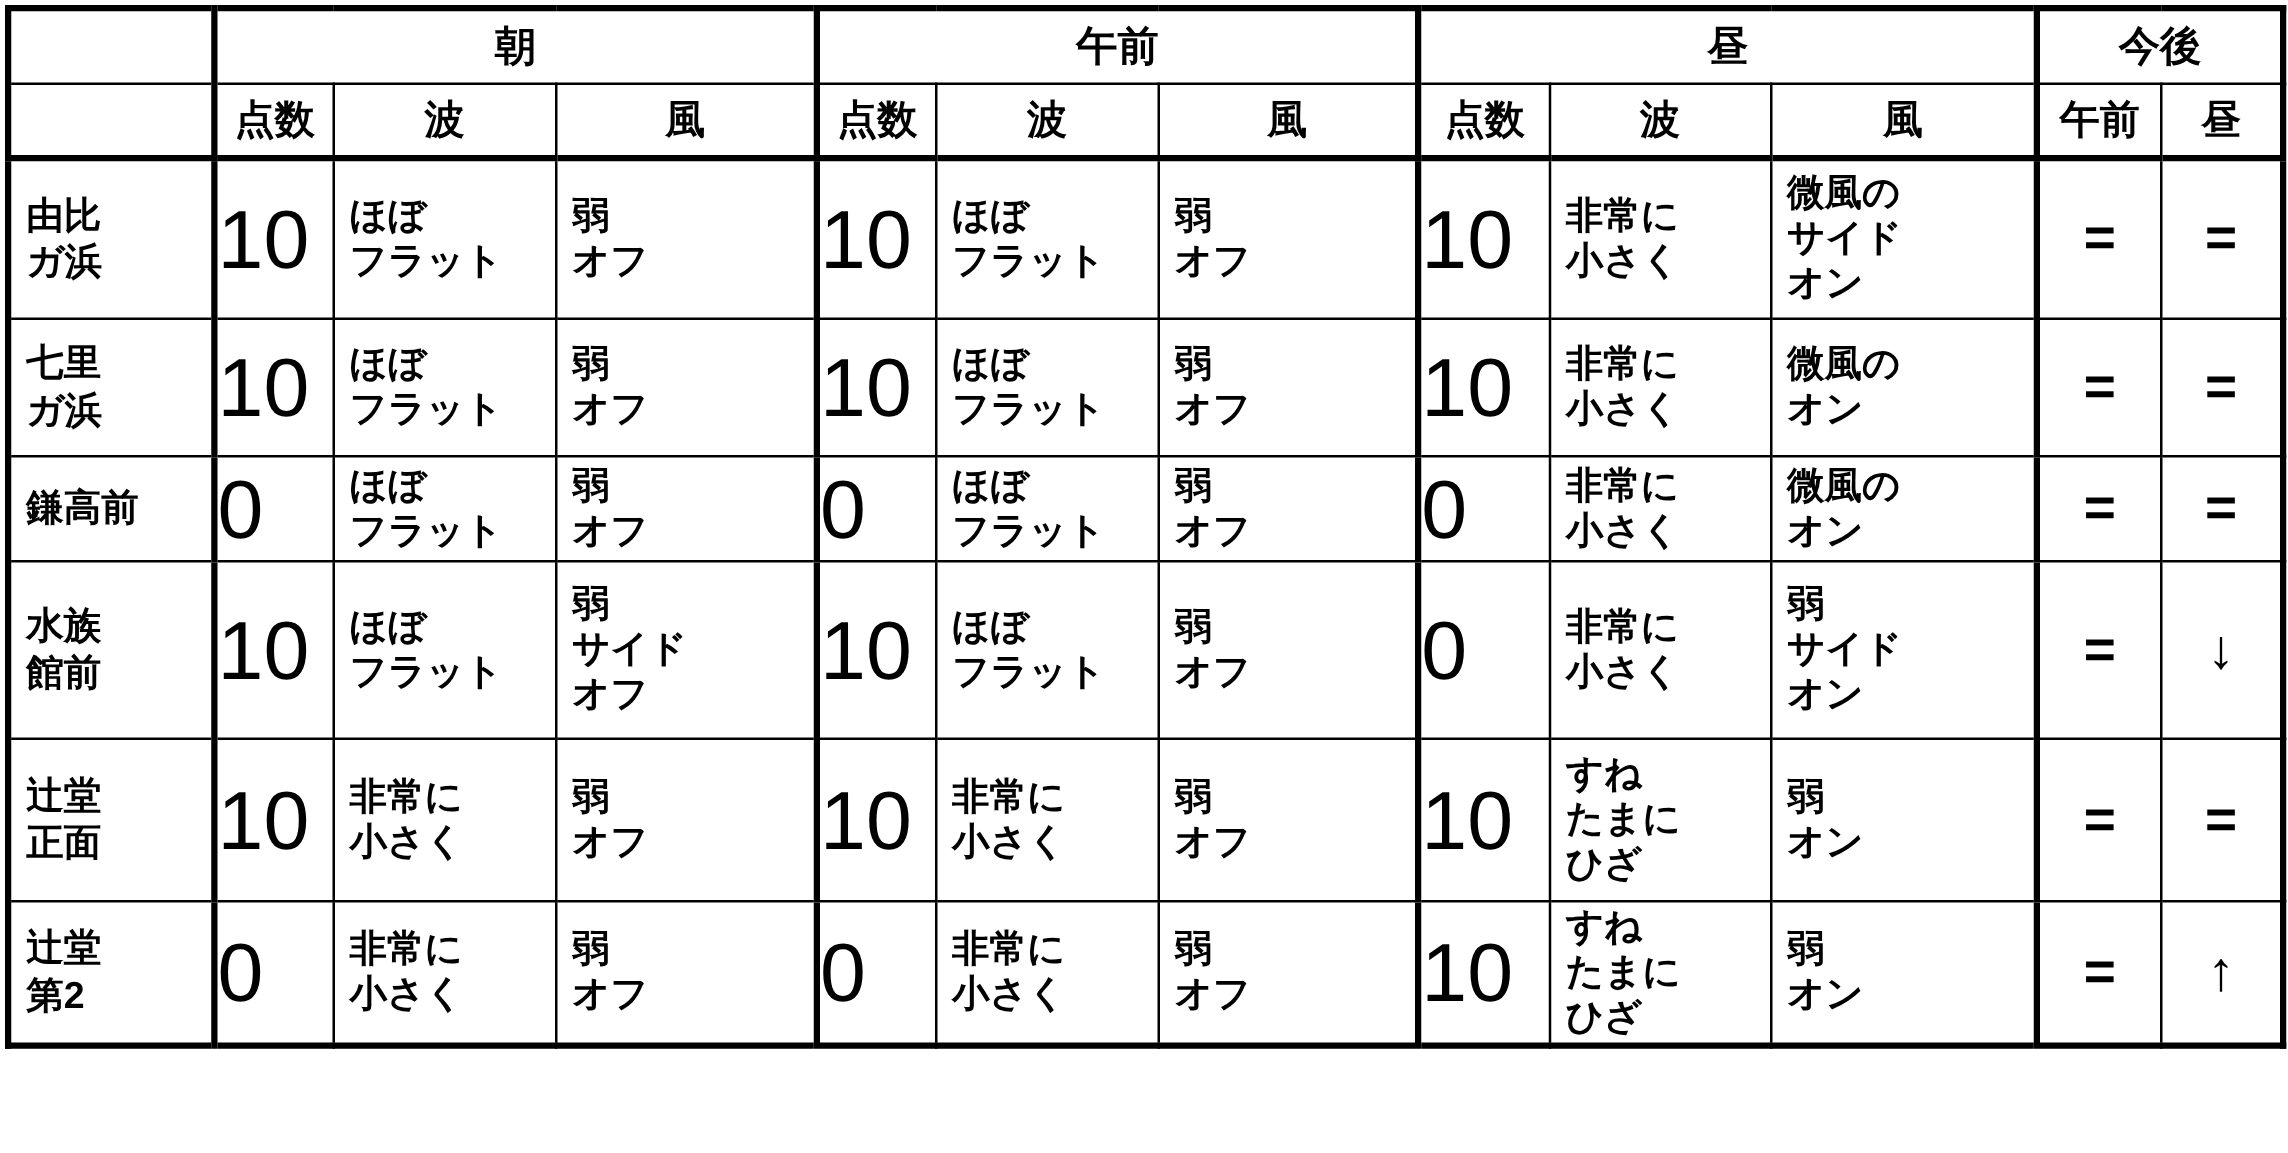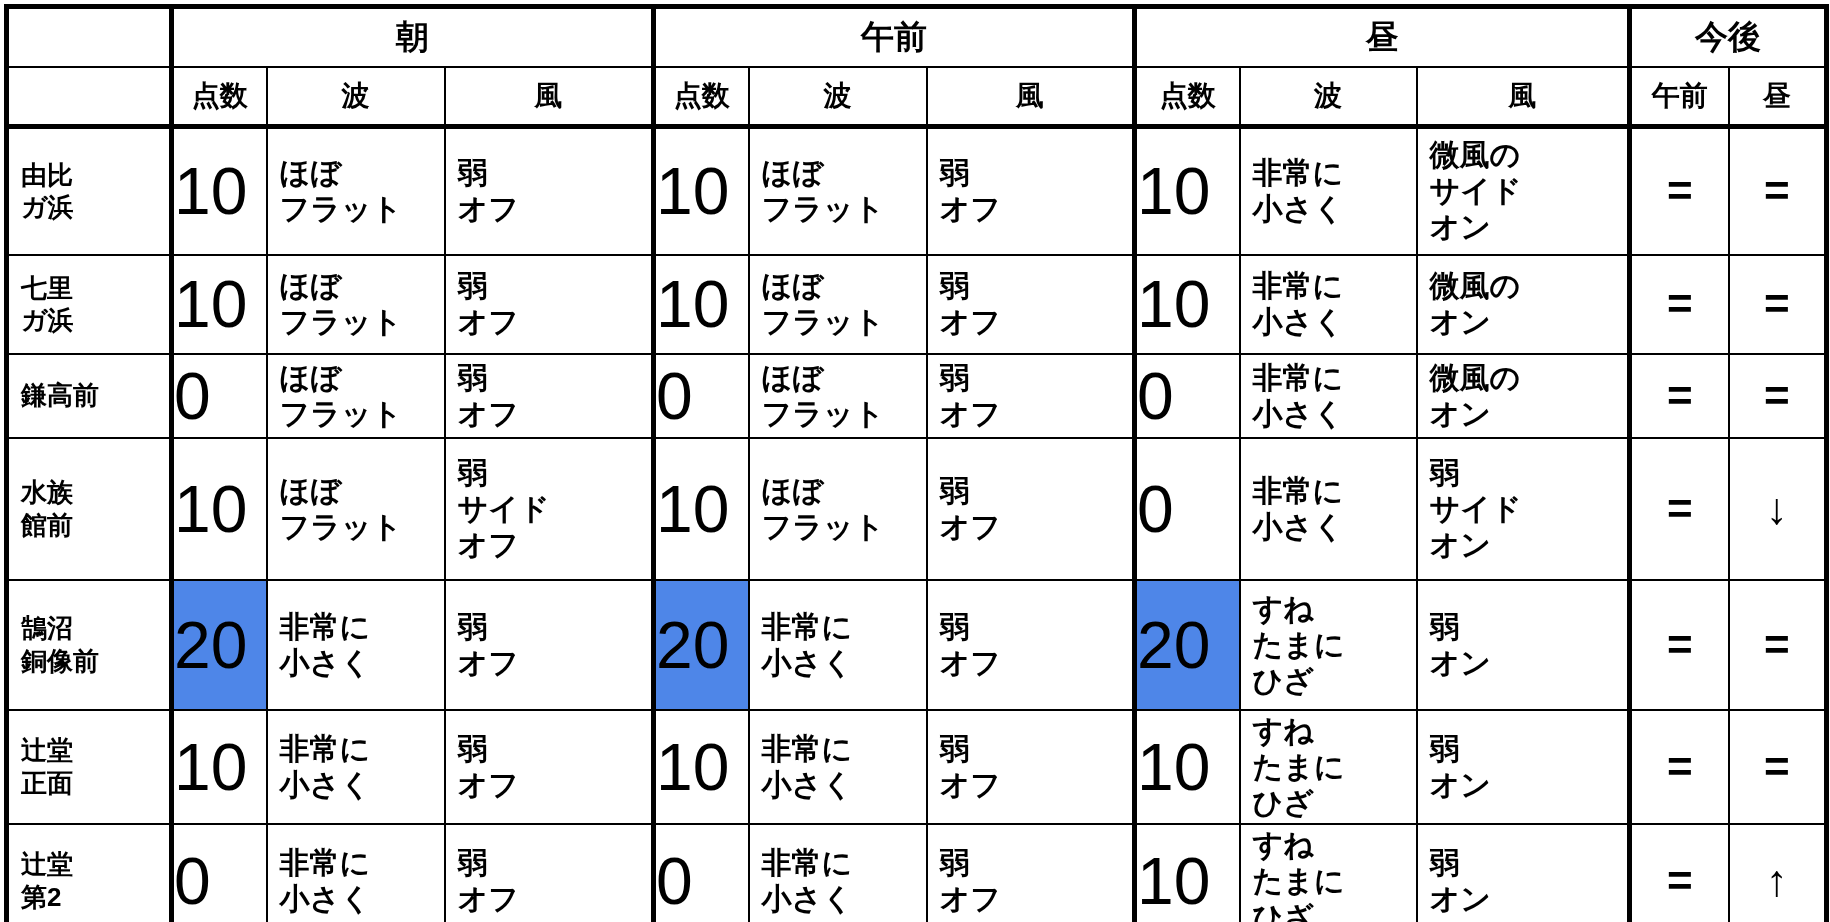--- a/index.html
+++ b/index.html
@@ -33,34 +33,34 @@
   .br-thick{border-right-width:5px !important;}
   
   thead tr{height:60px;}
   thead th{
     background:var(--header_bg);
     font-weight:700;
     font-size:33px;
     text-align:center;
     padding:0;
   }
-  thead tr.subhdr th{font-size:28px;}
+  thead tr.subhdr th{font-size:32px;}
   thead tr.subhdr th{border-bottom-width:5px;}
   
   tbody tr:nth-child(1){height:128px;}
-  tbody tr:nth-child(2){height:99px;}
+  tbody tr:nth-child(2){height:110px;}
   tbody tr:nth-child(3){height:84px;}
   tbody tr:nth-child(4){height:142px;}
   tbody tr:nth-child(5){height:130px;}
   tbody tr:nth-child(6){height:105px;}
   tbody tr:nth-child(7){height:102px;}
 
   td.name, th.name{
     font-weight:700;
-    font-size:26px;
+    font-size:30px;
     text-align:left;
     padding:2px 6px 2px 12px;
     line-height:1.25;
     white-space:pre-line;
     background:var(--cell_bg);
   }
   td.score{
     background:var(--score_strong);
     text-align:left;
     font-size:66px;
@@ -207,42 +207,20 @@
       <td class="score">0</td>
       <td class="txt">非常に
 小さく</td>
       <td class="txt br-thick">弱
 サイド
 オン</td>
       <td class="outlook">=</td>
       <td class="outlook">↓</td>
     </tr>
     <tr>
-      <td class="name br-thick">鵠沼
-銅像前</td>
-      <td class="score score-light">20</td>
-      <td class="txt">非常に
-小さく</td>
-      <td class="txt br-thick">弱
-オフ</td>
-      <td class="score score-light">20</td>
-      <td class="txt">非常に
-小さく</td>
-      <td class="txt br-thick">弱
-オフ</td>
-      <td class="score score-light">20</td>
-      <td class="txt">すね
-たまに
-ひざ</td>
-      <td class="txt br-thick">弱
-オン</td>
-      <td class="outlook">=</td>
-      <td class="outlook">=</td>
-    </tr>
-    <tr>
       <td class="name br-thick">辻堂
 正面</td>
       <td class="score">10</td>
       <td class="txt">非常に
 小さく</td>
       <td class="txt br-thick">弱
 オフ</td>
       <td class="score">10</td>
       <td class="txt">非常に
 小さく</td>

